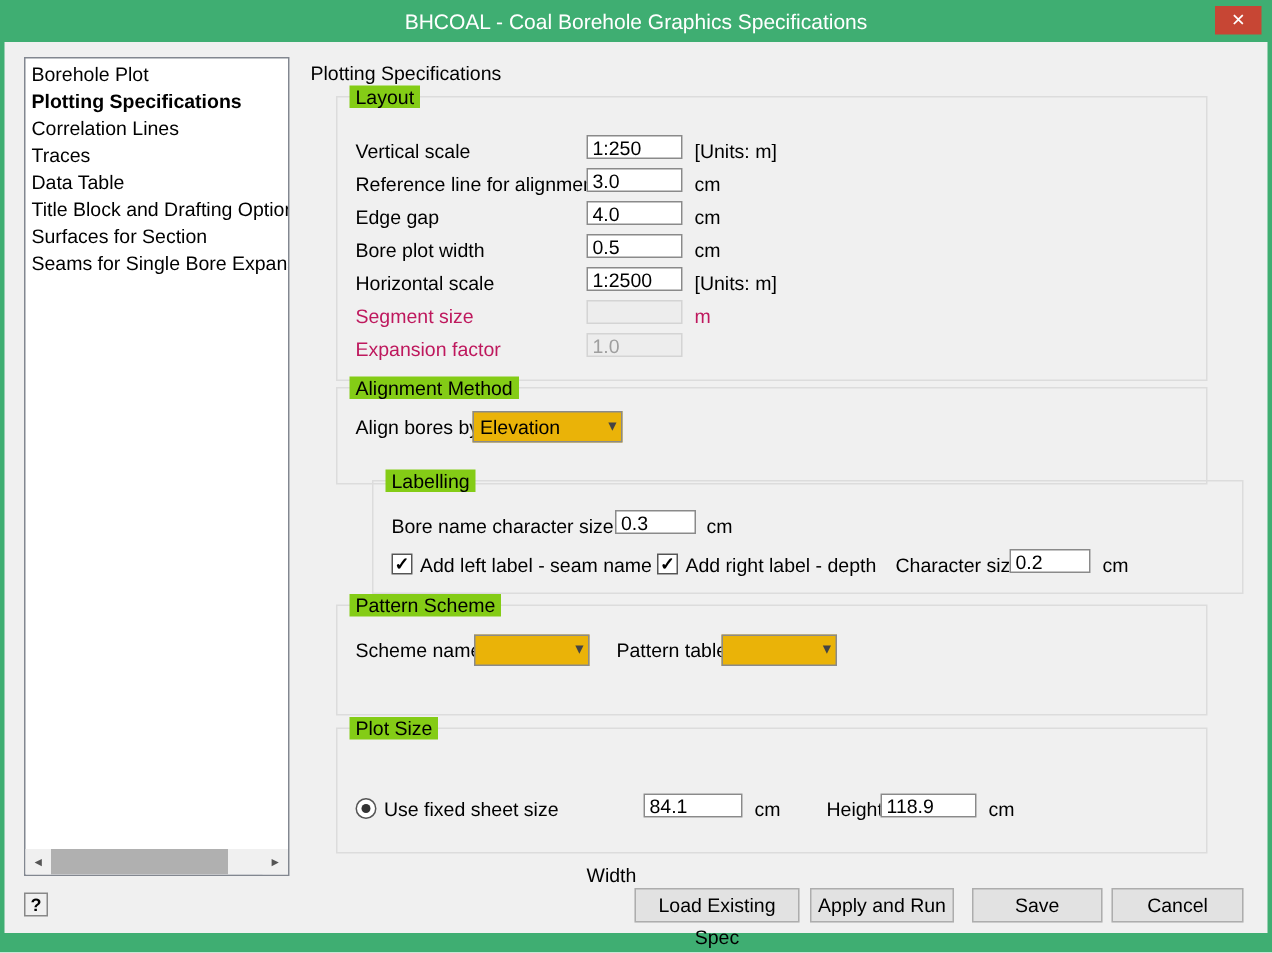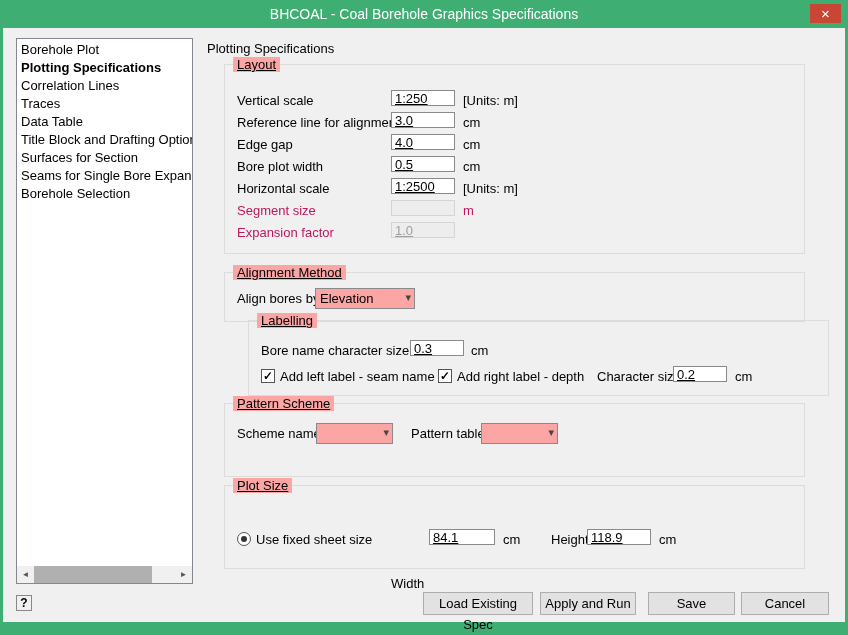--- a/index.html
+++ b/index.html
@@ -28,31 +28,31 @@
                 font-size:8px; color:#555; background:#f0f0f0; }
   .scroll-btn.left { left:0; }
   .scroll-btn.right { right:0; }
   .scroll-thumb { position:absolute; left:17px; top:0; width:118px; height:17px; background:#b0b0b0; }
 
   
   .heading { position:absolute; left:204px; top:13px; }
 
   
   .group { position:absolute; border:1px solid #dcdcdc; }
-  .group-title { position:absolute; top:-8px; left:8px; background:#fca5a5; padding:0 4px;text-decoration:underline; }
+  .group-title { position:absolute; top:-8px; left:8px; background:#84cc16; padding:0 4px; }
   .row { position:absolute; left:12px; right:12px; height:21px; }
   .lbl { position:absolute; left:0; top:3px; white-space:nowrap; }
   .unit { position:absolute; top:3px; white-space:nowrap; }
   .txt { position:absolute; top:0; height:16px; border:1px solid #8a8a8a; background:#fff; font-family:"Liberation Sans",sans-serif;
-         font-size:13px; padding:0 3px;text-decoration:underline; }
+         font-size:13px; padding:0 3px; }
   .row.disabled .lbl, .row.disabled .unit { color:#be185d; }
   .row.disabled .txt { background:#ededed; border-color:#d4d4d4; color:#9f9f9f; }
 
   
-  .combo { position:absolute; top:0; height:21px; background:#fca5a5; border:1px solid #8a8a8a; cursor:pointer; }
+  .combo { position:absolute; top:0; height:21px; background:#eab308; border:1px solid #8a8a8a; cursor:pointer; }
   .combo-text { position:absolute; left:4px; top:2px; right:18px; overflow:hidden; white-space:nowrap; }
   .combo-arrow { position:absolute; right:3px; top:2px; font-size:11px; color:#444; }
 
   
   .cb { position:absolute; top:3px; width:14px; height:14px; background:#fff; border:1px solid #555;
         display:flex; align-items:center; justify-content:center; cursor:pointer; }
   .cb-mark { font-size:12px; font-weight:bold; line-height:12px; margin-top:-1px; }
   .radio { position:absolute; top:3px; width:14px; height:14px; background:#fff; border:1px solid #555; border-radius:50%; cursor:pointer; }
   .radio.selected::after { content:""; position:absolute; left:3px; top:3px; width:6px; height:6px; border-radius:50%; background:#333; }
   .cb-label, .radio-label { position:absolute; top:3px; white-space:nowrap; cursor:default; }
@@ -80,21 +80,20 @@
     <div class="listbox">
       <div class="list-items">
         <div class="list-item">Borehole Plot</div>
         <div class="list-item selected">Plotting Specifications</div>
         <div class="list-item">Correlation Lines</div>
         <div class="list-item">Traces</div>
         <div class="list-item">Data Table</div>
         <div class="list-item">Title Block and Drafting Options</div>
         <div class="list-item">Surfaces for Section</div>
         <div class="list-item">Seams for Single Bore Expansion</div>
-        <div class="list-item">Borehole Selection</div>
       </div>
       <div class="hscroll">
         <span class="scroll-btn left">
             <span>◄</span>
           </span>
         <div class="scroll-thumb"></div>
         <span class="scroll-btn right">
             <span>►</span>
           </span>
       </div>
@@ -141,21 +140,21 @@
         <span class="unit" style="left:226px;">m</span>
       </div>
 
       <div class="row disabled" style="top:157px;">
         <span class="lbl">Expansion factor</span>
         <input class="txt" style="left: 154px; width: 64px;" disabled="" value="1.0">
         <span class="unit" style="left:226px;"></span>
       </div>
     </div>
 
-    <div class="group" style="left:221px; top:244px; width:581px; height:50px;">
+    <div class="group" style="left:221px; top:230px; width:581px; height:65px;">
       <span class="group-title">Alignment Method</span>
       <div class="row" style="top:15px;">
         <span class="lbl">Align bores by</span>
         <div class="combo" style="left:78px; width:100px;">
           <span class="combo-text">Elevation</span>
           <span class="combo-arrow">▾</span>
         </div>
       </div>
     </div>
 

